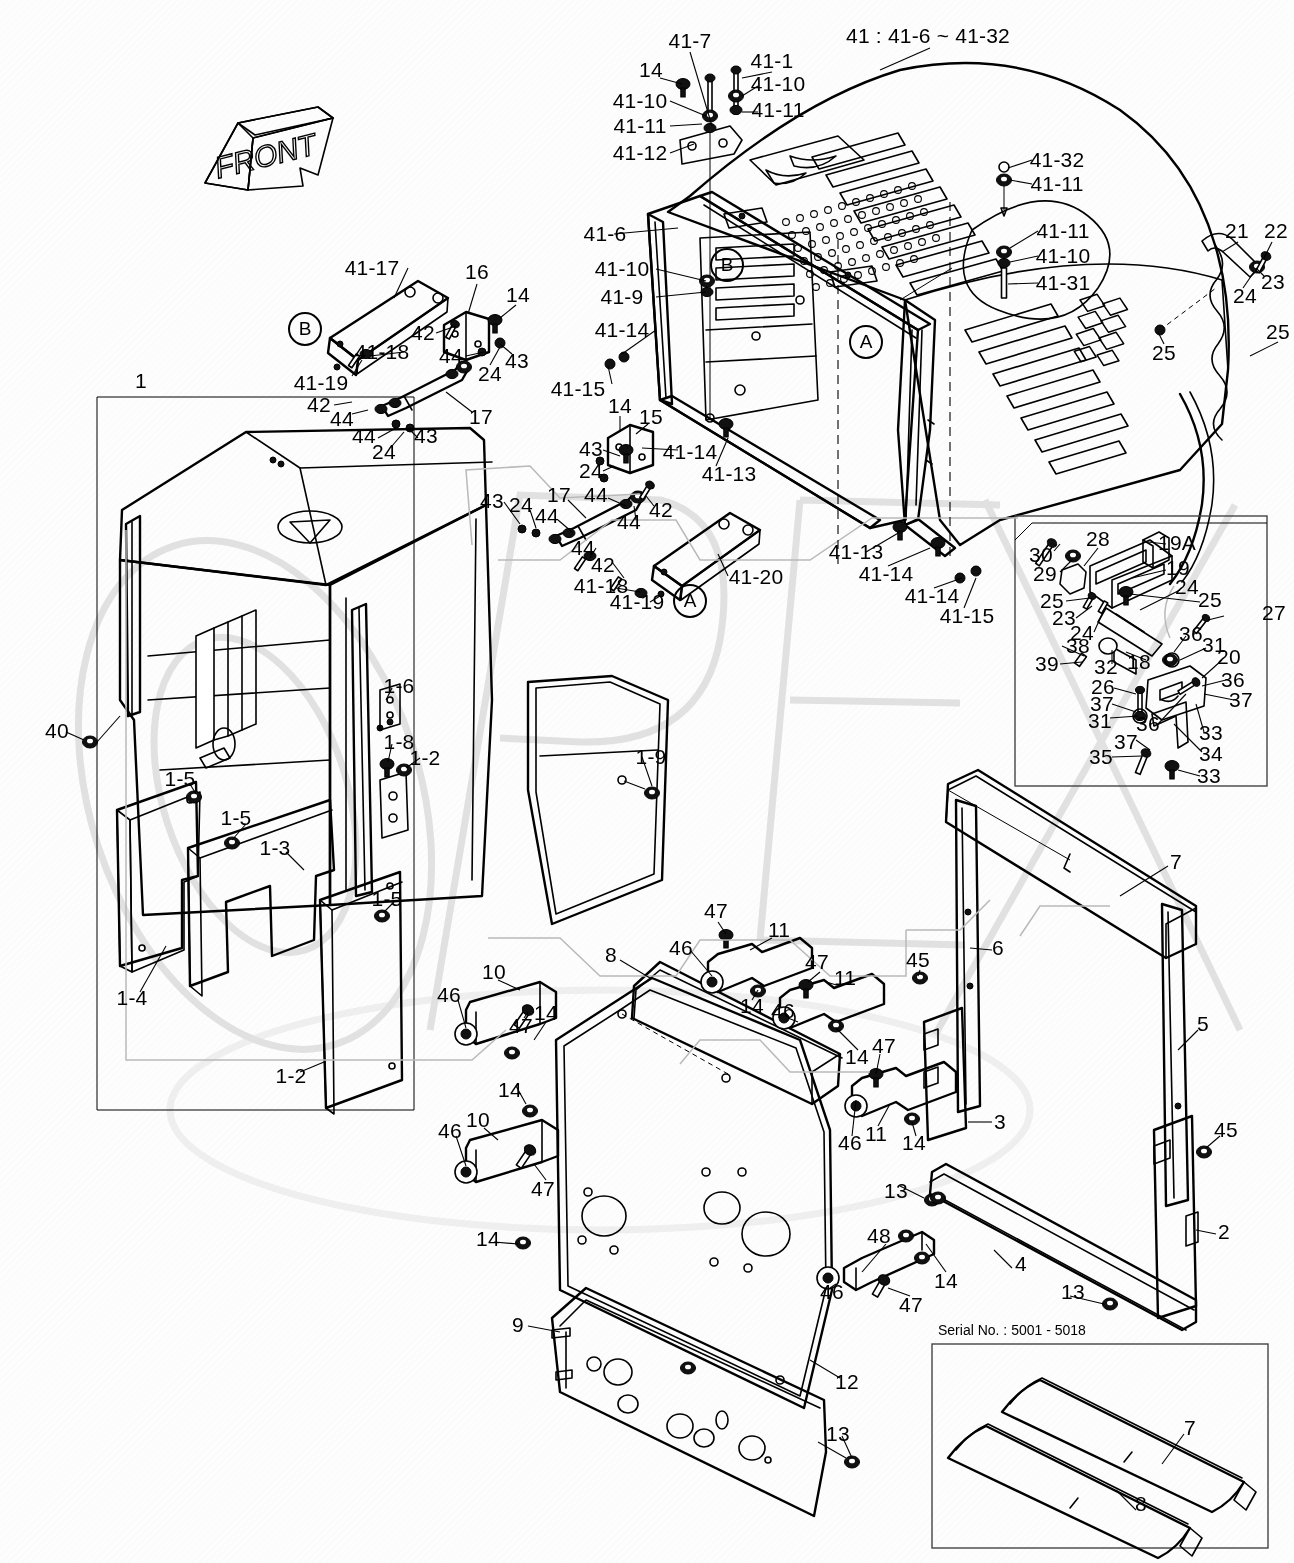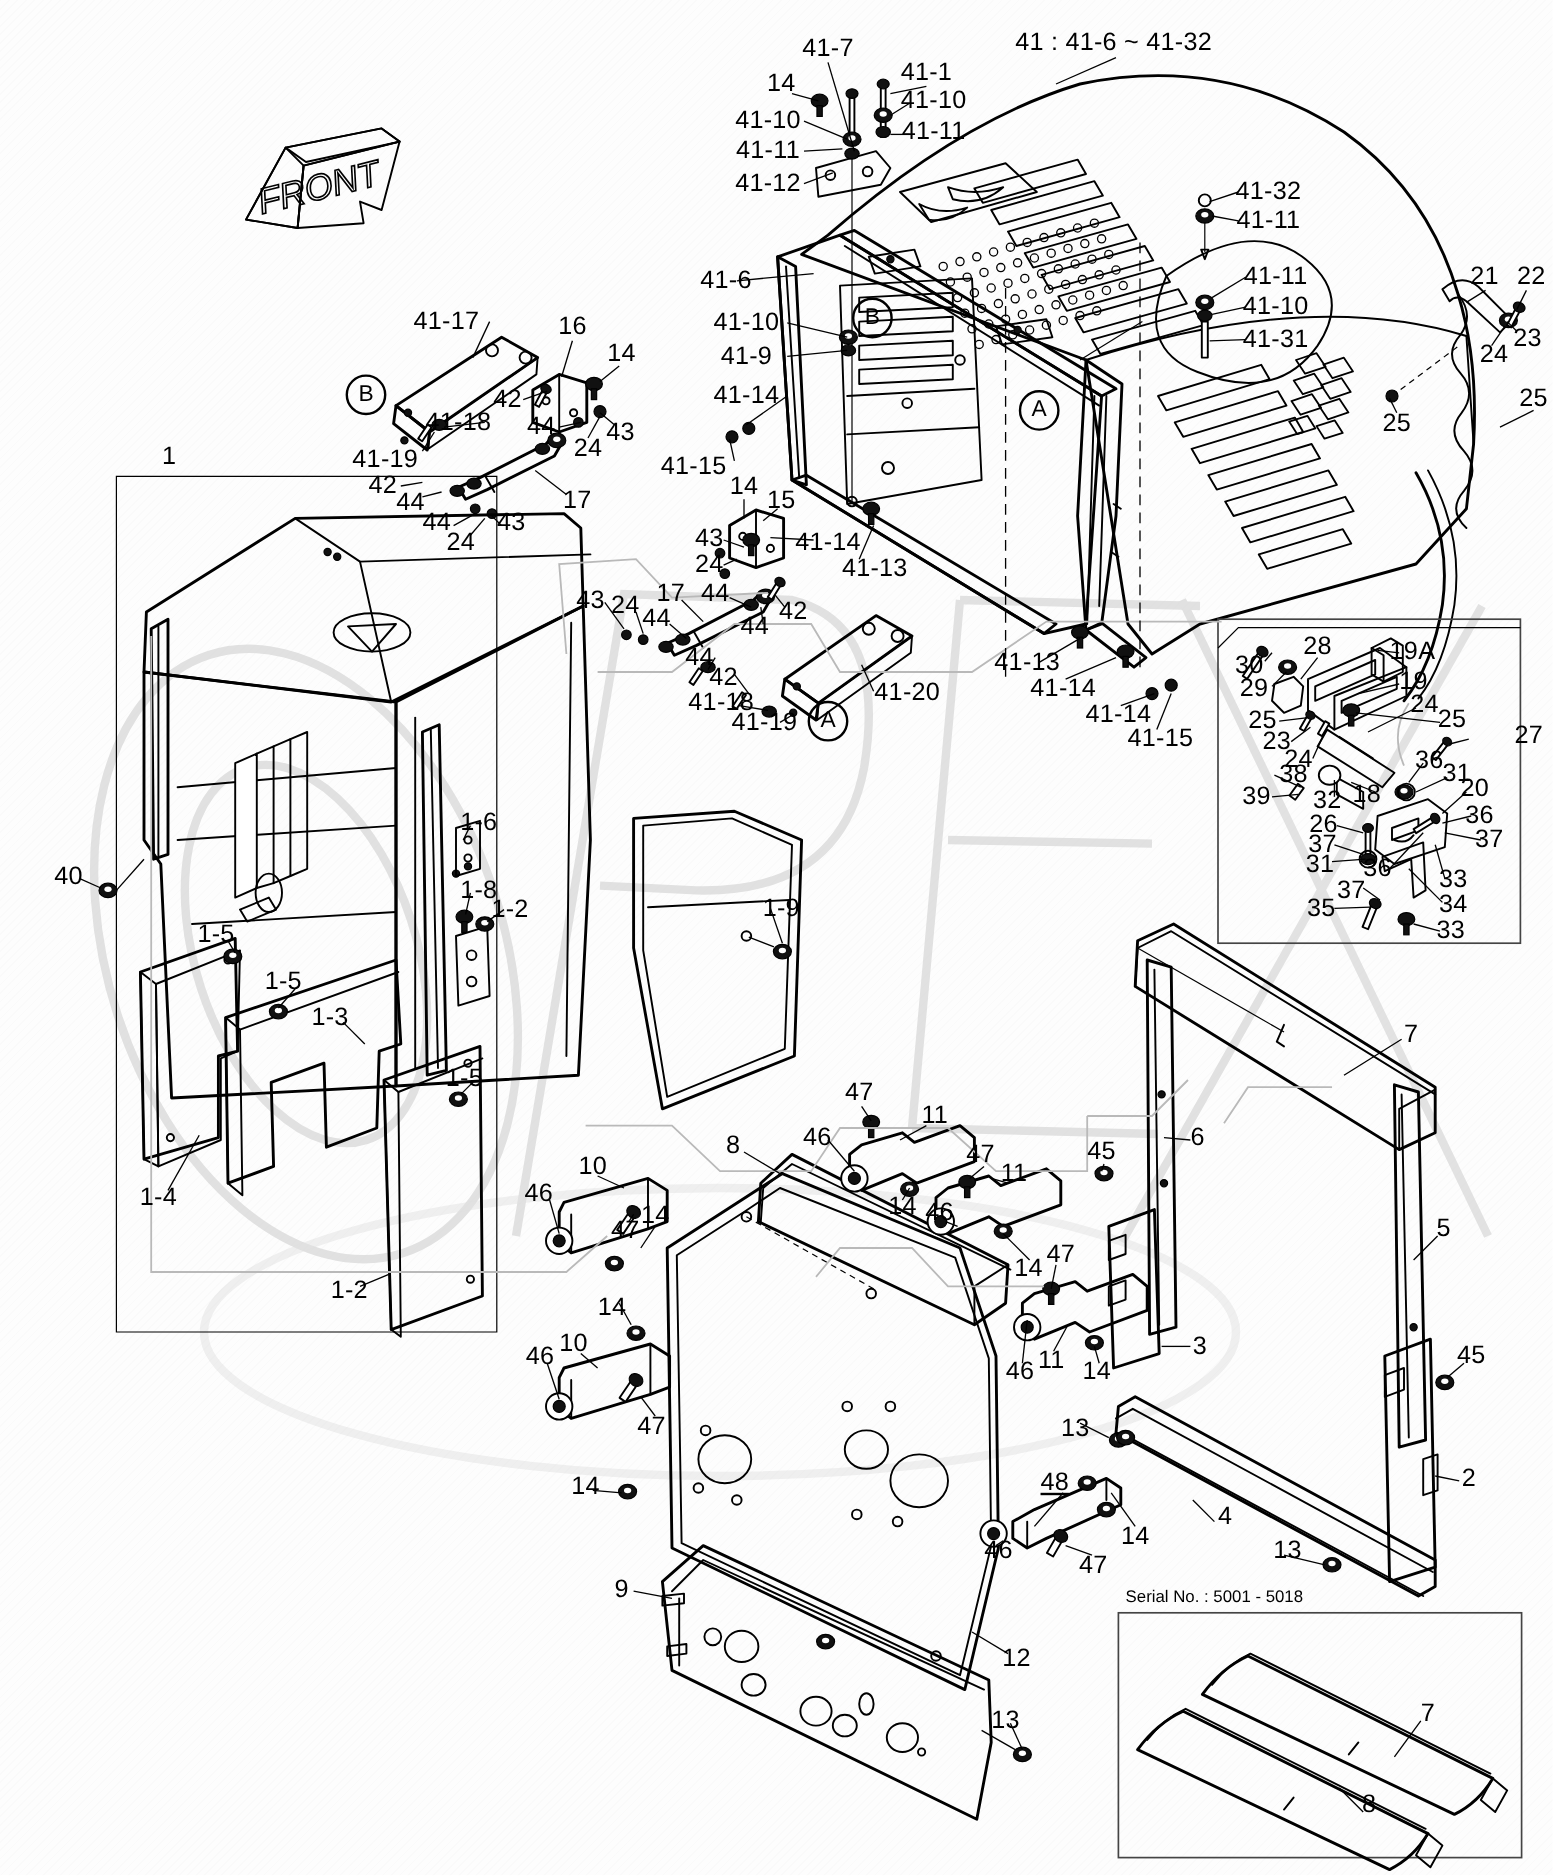--- a/index.html
+++ b/index.html
@@ -951,21 +951,21 @@
       <div class="lbl" style="left: 510px; top: 1090px;">14</div>
       <div class="lbl" style="left: 1000px; top: 1122px;">3</div>
       <div class="lbl" style="left: 450px; top: 1131px;">46</div>
       <div class="lbl" style="left: 478px; top: 1120px;">10</div>
       <div class="lbl" style="left: 850px; top: 1143px;">46</div>
       <div class="lbl" style="left: 876px; top: 1134px;">11</div>
       <div class="lbl" style="left: 914px; top: 1143px;">14</div>
       <div class="lbl" style="left: 1226px; top: 1130px;">45</div>
       <div class="lbl" style="left: 543px; top: 1189px;">47</div>
       <div class="lbl" style="left: 896px; top: 1191px;">13</div>
-      <div class="lbl" style="left: 879px; top: 1236px; text-decoration: underline;">48</div>
+      <div class="lbl" style="left: 879px; top: 1236px;">48</div>
       <div class="lbl" style="left: 1224px; top: 1232px;">2</div>
       <div class="lbl" style="left: 488px; top: 1239px;">14</div>
       <div class="lbl" style="left: 1021px; top: 1264px;">4</div>
       <div class="lbl" style="left: 946px; top: 1281px;">14</div>
       <div class="lbl" style="left: 832px; top: 1292px;">46</div>
       <div class="lbl" style="left: 911px; top: 1305px;">47</div>
       <div class="lbl" style="left: 1073px; top: 1292px;">13</div>
       <div class="lbl" style="left: 518px; top: 1325px;">9</div>
       <div class="lbl" style="left: 847px; top: 1382px;">12</div>
       <div class="lbl" style="left: 838px; top: 1434px;">13</div>

